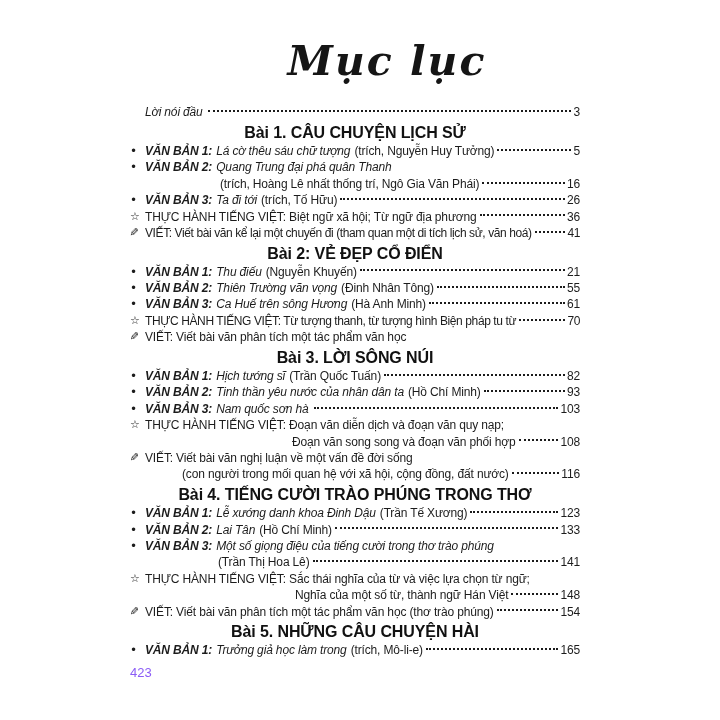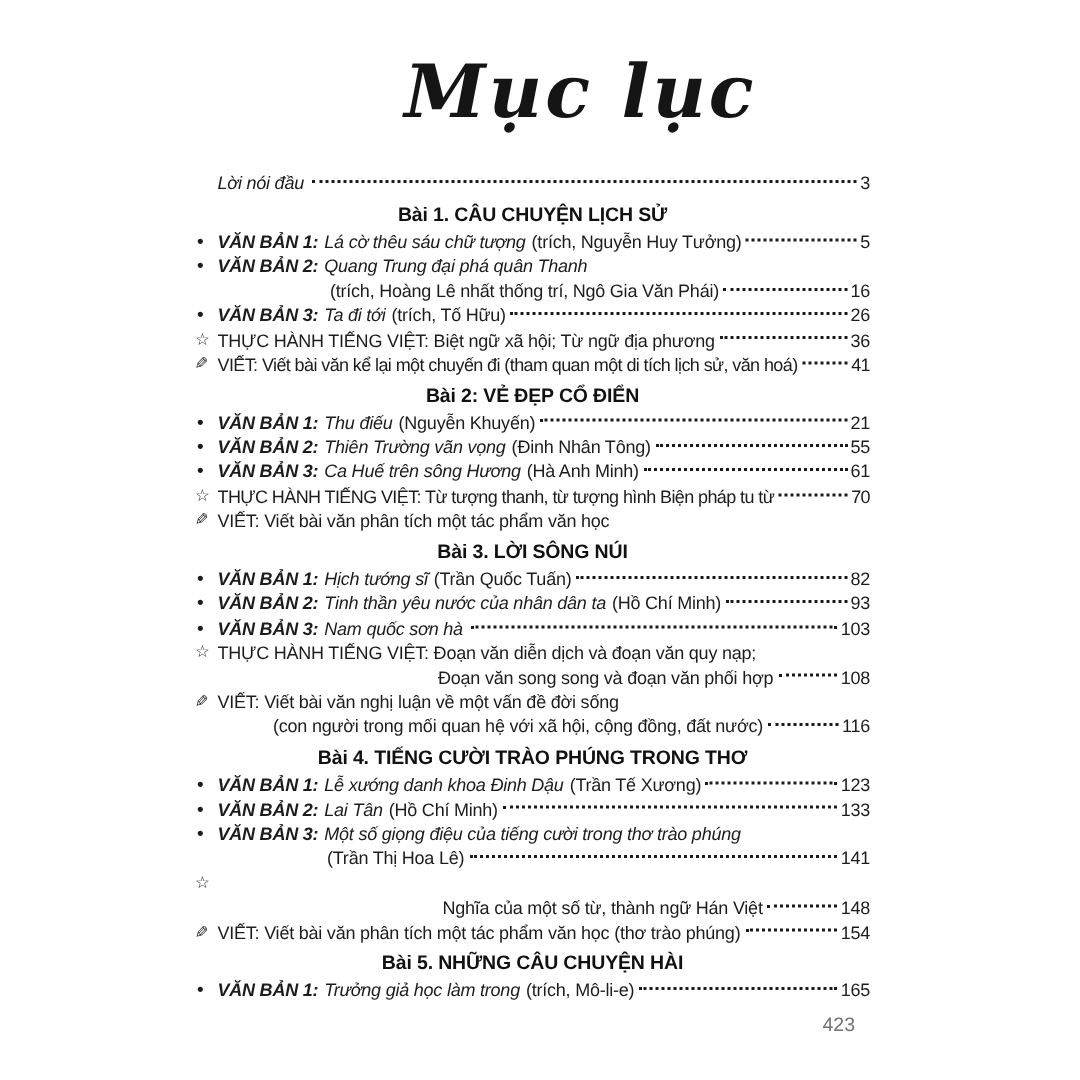--- a/index.html
+++ b/index.html
@@ -6,33 +6,33 @@
   body {
     width:720px; height:720px; background:#ffffff; overflow:hidden;
     font-family:"Liberation Sans", sans-serif; color:#1c1c1c;
     -webkit-font-smoothing:antialiased;
   }
   .page { position:relative; width:720px; height:720px; }
   .content { margin-left:130px; width:450px; }
 
   .script-title {
     font-family:"DejaVu Serif", serif; font-style:italic; font-weight:bold;
-    font-size:49px; letter-spacing:2px; text-align:center; padding-left:64px;
-    margin:30px 0 22px 0; height:62px; line-height:62px; color:#151515;
+    font-size:41px; letter-spacing:2px; text-align:center; padding-left:64px;
+    margin:30px 0 12px 0; height:62px; line-height:62px; color:#151515;
   }
 
   .row {
     display:flex; align-items:center; height:16.4px;
     font-size:12px; line-height:14px; letter-spacing:-0.15px;
     white-space:nowrap;
   }
   .row.xtight { letter-spacing:-0.4px; }
 
   .h {
-    font-weight:bold; font-size:13px; text-align:center;
+    font-weight:bold; font-size:16px; text-align:center;
     margin:4.5px 0 1.5px 0; height:16.4px; line-height:16.4px;
     letter-spacing:-0.1px; color:#111;
   }
 
   .ic { flex:0 0 15px; width:15px; font-family:"DejaVu Sans", sans-serif;
         font-size:11px; line-height:14px; font-style:normal; }
   .ic.bullet { font-size:12px; }
   .ic.pencil span { display:inline-block; transform:scaleX(-1); }
 
   .bi { font-weight:bold; font-style:italic; margin-right:4px; }
@@ -41,22 +41,22 @@
   .sp { flex:0 0 auto; }
 
   .dots {
     flex:1 1 6px; min-width:6px;
     border-bottom:2px dotted #1b1b1b;
     margin:0 2px 2.5px 1px;
   }
   .pg { flex:0 0 auto; }
 
   .folio {
-    text-align:right; padding-right:10px; margin-top:6px;
-    font-size:13px; color:#737373;
+    text-align:left; padding-right:10px; margin-top:6px;
+    font-size:13px; color:#8b5cf6;
   }
 </style>
 </head>
 <body>
 
 <div class="page">
   <div class="content">
 
     <div class="script-title">Mục lục</div>
 
@@ -231,20 +231,21 @@
     </div>
     <div class="row">
       <span class="sp" style="width:88px"></span>
       <span class="rg">(Trần Thị Hoa Lê)</span>
       <span class="dots"></span>
       <span class="pg">141</span>
     </div>
 
     <div class="row">
       <span class="ic">☆</span>
+      <span class="rg">THỰC HÀNH TIẾNG VIỆT: Sắc thái nghĩa của từ và việc lựa chọn từ ngữ;</span>
     </div>
     <div class="row">
       <span class="sp" style="width:165px"></span>
       <span class="rg">Nghĩa của một số từ, thành ngữ Hán Việt</span>
       <span class="dots"></span>
       <span class="pg">148</span>
     </div>
 
     <div class="row">
       <span class="ic pencil"><span>✎</span></span>

